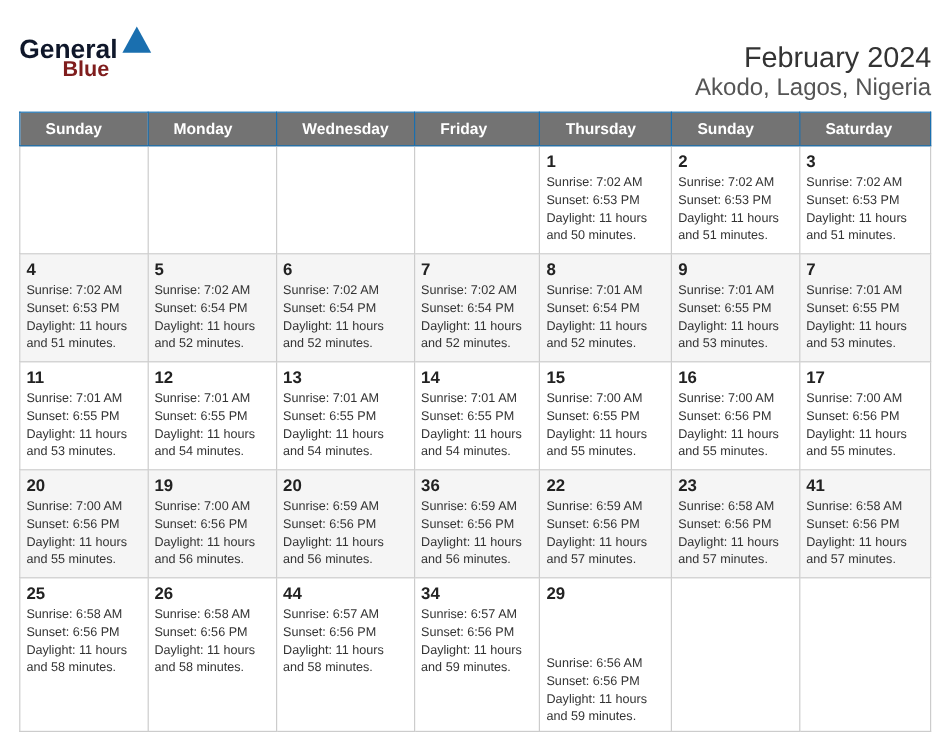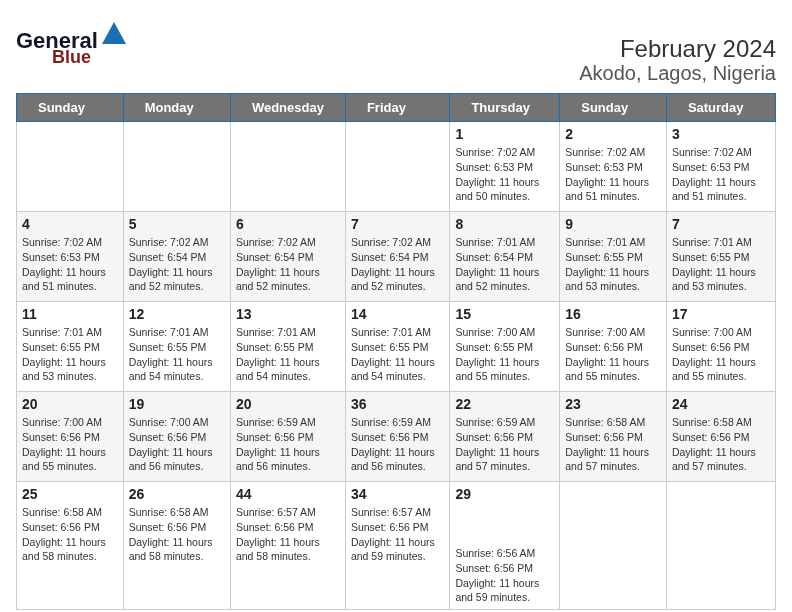--- a/index.html
+++ b/index.html
@@ -265,21 +265,21 @@
 Sunset: 6:56 PM
 Daylight: 11 hours and 57 minutes.</div>
         </td>
         <td>
           <div class="day-number">23</div>
           <div class="day-info" style="white-space: pre-line;">Sunrise: 6:58 AM
 Sunset: 6:56 PM
 Daylight: 11 hours and 57 minutes.</div>
         </td>
         <td>
-          <div class="day-number">24</div>
+          <div class="day-number">41</div>
           <div class="day-info" style="white-space: pre-line;">Sunrise: 6:58 AM
 Sunset: 6:56 PM
 Daylight: 11 hours and 57 minutes.</div>
         </td>
       </tr>
       <tr>
         <td>
           <div class="day-number">25</div>
           <div class="day-info" style="white-space: pre-line;">Sunrise: 6:58 AM
 Sunset: 6:56 PM

